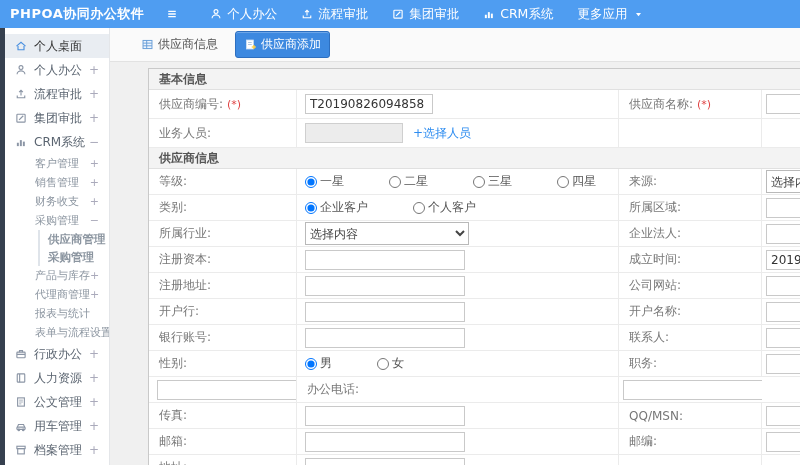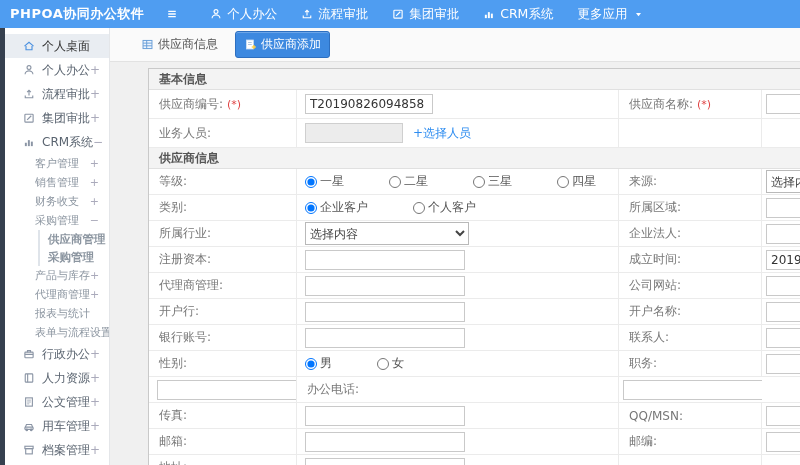--- a/index.html
+++ b/index.html
@@ -13,21 +13,21 @@
     display:flex;align-items:center;color:#fff;z-index:5;}
   .logo{padding-left:10px;font-size:13px;font-weight:bold;letter-spacing:.5px;white-space:nowrap;}
   .burger{margin-left:22px;color:#fff;cursor:pointer;}
   .topnav{display:flex;align-items:center;margin-left:8px;}
   .tnav{display:flex;align-items:center;gap:5px;margin-left:24px;font-size:12.5px;cursor:pointer;white-space:nowrap;}
   .tnav .caret{margin-left:2px;}
 
   
   .sidebar{position:absolute;top:28px;left:0;bottom:0;width:110px;background:#fff;
     border-left:5px solid #36404f;border-right:1px solid #e4e6e9;padding-top:6px;overflow:hidden;z-index:4;}
-  .si{height:24px;display:flex;align-items:center;padding:0 10px 0 18px;font-size:12px;color:#5a6470;cursor:pointer;white-space:nowrap;}
+  .si{height:24px;display:flex;align-items:center;padding:0 10px 0 10px;font-size:12px;color:#5a6470;cursor:pointer;white-space:nowrap;}
   .si .icon{margin-right:7px;color:#8b95a5;}
   .si .exp{margin-left:auto;color:#aab;font-size:12px;}
   .si.active{background:#e9edf2;color:#333;}
   .si.active .icon{color:#4a90e0;}
   .sub{height:19px;display:flex;align-items:center;padding:0 10px 0 30px;font-size:11px;color:#8b95a0;cursor:pointer;white-space:nowrap;}
   .sub .exp{margin-left:auto;color:#aab;}
   .sub3{height:18px;display:flex;align-items:center;margin-left:33px;border-left:2px solid #dfe4ea;
     padding-left:8px;font-size:11.5px;color:#8b95a0;cursor:pointer;white-space:nowrap;font-weight:bold;}
 
   
@@ -403,21 +403,21 @@
               </div>
               <div class="fc c-lbl2">
                 <span>成立时间:</span>
               </div>
               <div class="fc c-fld2">
                 <input class="ti" style="width: 200px;" value="2019-08-26">
               </div>
             </div>
             <div class="frow">
               <div class="fc c-lbl">
-                <span>代理商管理:</span>
+                <span>注册地址:</span>
               </div>
               <div class="fc c-fld">
                 <input class="ti" style="width: 160px;" value="">
               </div>
               <div class="fc c-lbl2">
                 <span>公司网站:</span>
               </div>
               <div class="fc c-fld2">
                 <input class="ti" style="width: 200px;" value="">
               </div>

